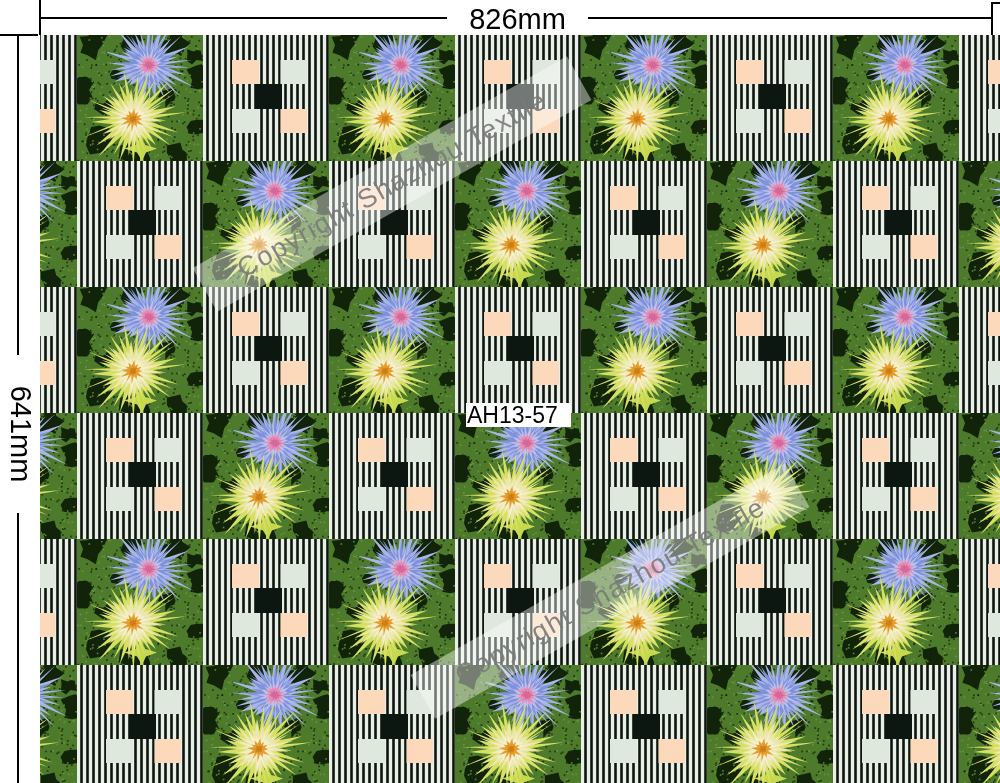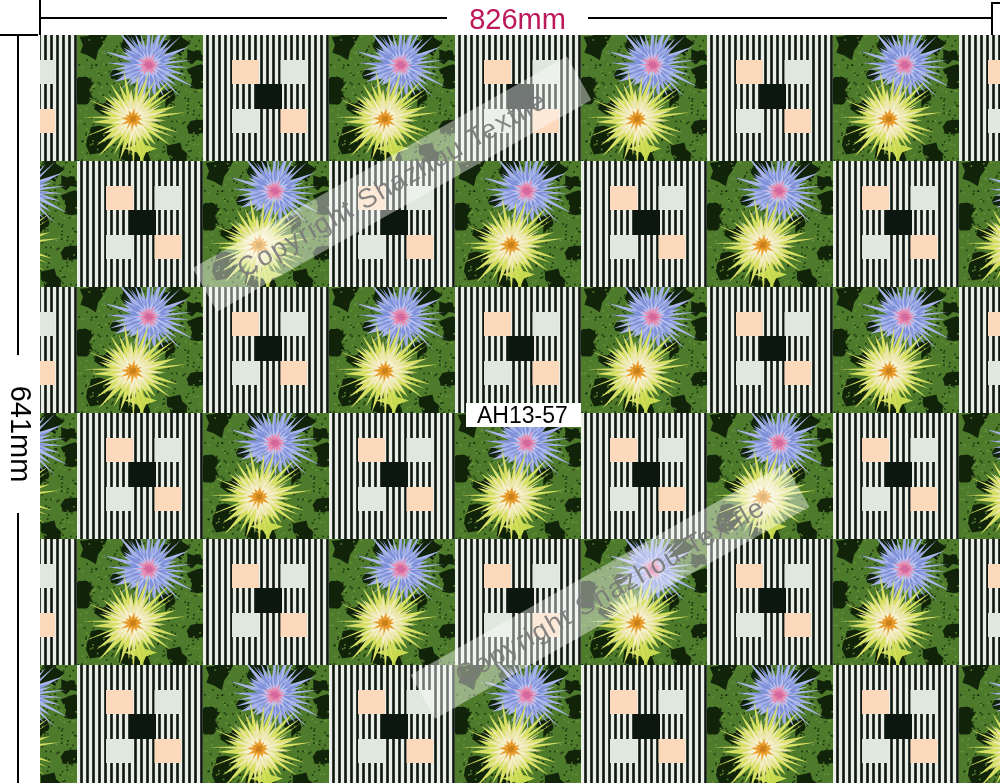--- a/index.html
+++ b/index.html
@@ -3,33 +3,33 @@
 <meta charset="utf-8">
 <style>
   html,body{margin:0;padding:0;background:#ffffff;}
   .page{
     position:relative;width:1000px;height:783px;background:#ffffff;
     font-family:"Liberation Sans", sans-serif;overflow:hidden;
   }
   .dim{position:absolute;background:#000000;}
   .dim-top-label{
     position:absolute;left:447px;top:3px;width:141px;text-align:center;
-    font-size:29px;color:#be185d;letter-spacing:0;white-space:nowrap;
+    font-size:29px;color:#000000;letter-spacing:0;white-space:nowrap;
   }
   .dim-left-label{
     position:absolute;left:20px;top:434px;
     transform:translate(-50%,-50%) rotate(90deg);
     font-size:29px;color:#000;white-space:nowrap;
   }
   .swatch{position:absolute;left:40px;top:35px;width:960px;height:748px;overflow:hidden;}
   .swatch svg{display:block;}
   .code-label{
     position:absolute;left:466px;top:403px;width:104px;height:24px;
     background:#ffffff;color:#000;font-size:23px;line-height:24px;
-    padding-left:11px;z-index:5;white-space:nowrap;
+    padding-left:1px;z-index:5;white-space:nowrap;
   }
 </style>
 </head>
 <body>
 
 <div class="page">
 
   <div class="dim" style="left:39px;top:0;width:2px;height:35px;"></div>
   <div class="dim" style="left:40px;top:17px;width:407px;height:2px;"></div>
   <div class="dim-top-label">826mm</div>

